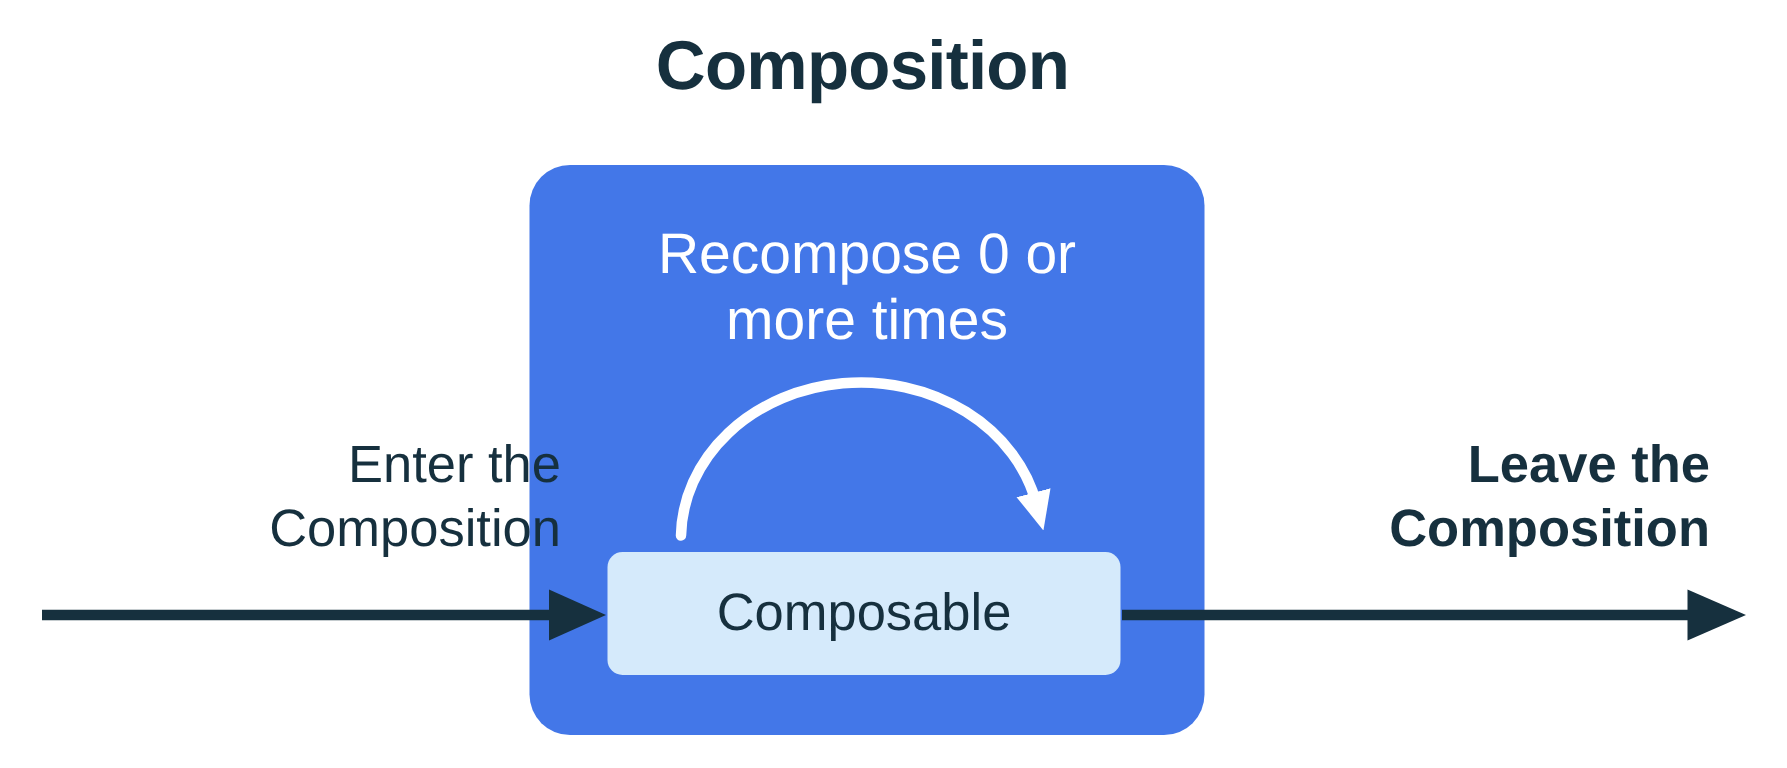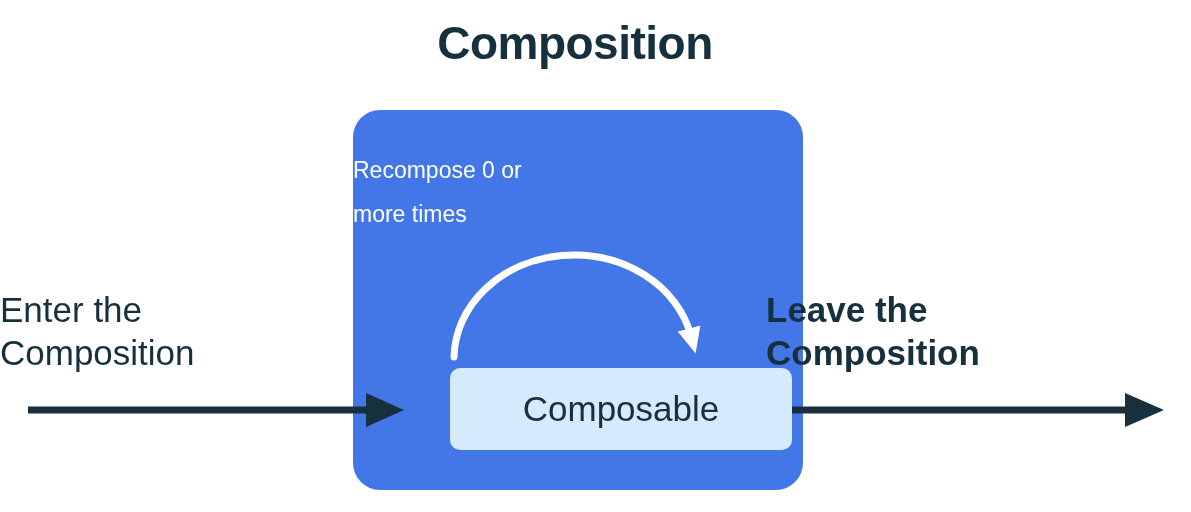--- a/index.html
+++ b/index.html
@@ -41,23 +41,23 @@
     width: 450px;
     height: 380px;
     background: var(--composition-box);
     border-radius: 27px;
   }
   .recompose-label {
     position: absolute;
     top: 38px;
     left: 0;
     right: 0;
-    text-align: left;
+    text-align: center;
     color: var(--light-text);
-    font-size: 23px;
+    font-size: 38px;
     line-height: 44px;
     white-space: pre-line;
   }
   .overlay {
     position: absolute;
     left: 0;
     top: 0;
     width: 1191px;
     height: 512px;
     pointer-events: none;
@@ -70,30 +70,29 @@
     position: absolute;
     left: 405px;
     top: 368px;
     width: 342px;
     height: 82px;
     background: var(--composable-box);
     border-radius: 10px;
     display: flex;
     align-items: center;
     justify-content: center;
-    margin-left: 45px;
   }
   .composable-box span {
     font-size: 35px;
     color: var(--dark-text);
   }
   .side-label {
     position: absolute;
     top: 288px;
-    text-align: left;
+    text-align: right;
     font-size: 35px;
     line-height: 43px;
     color: var(--dark-text);
     white-space: pre-line;
   }
   .side-label.enter { left: 0; width: 374px; }
   .side-label.leave { left: 766px; width: 374px; font-weight: bold; }
 </style>
 </head>
 <body>

